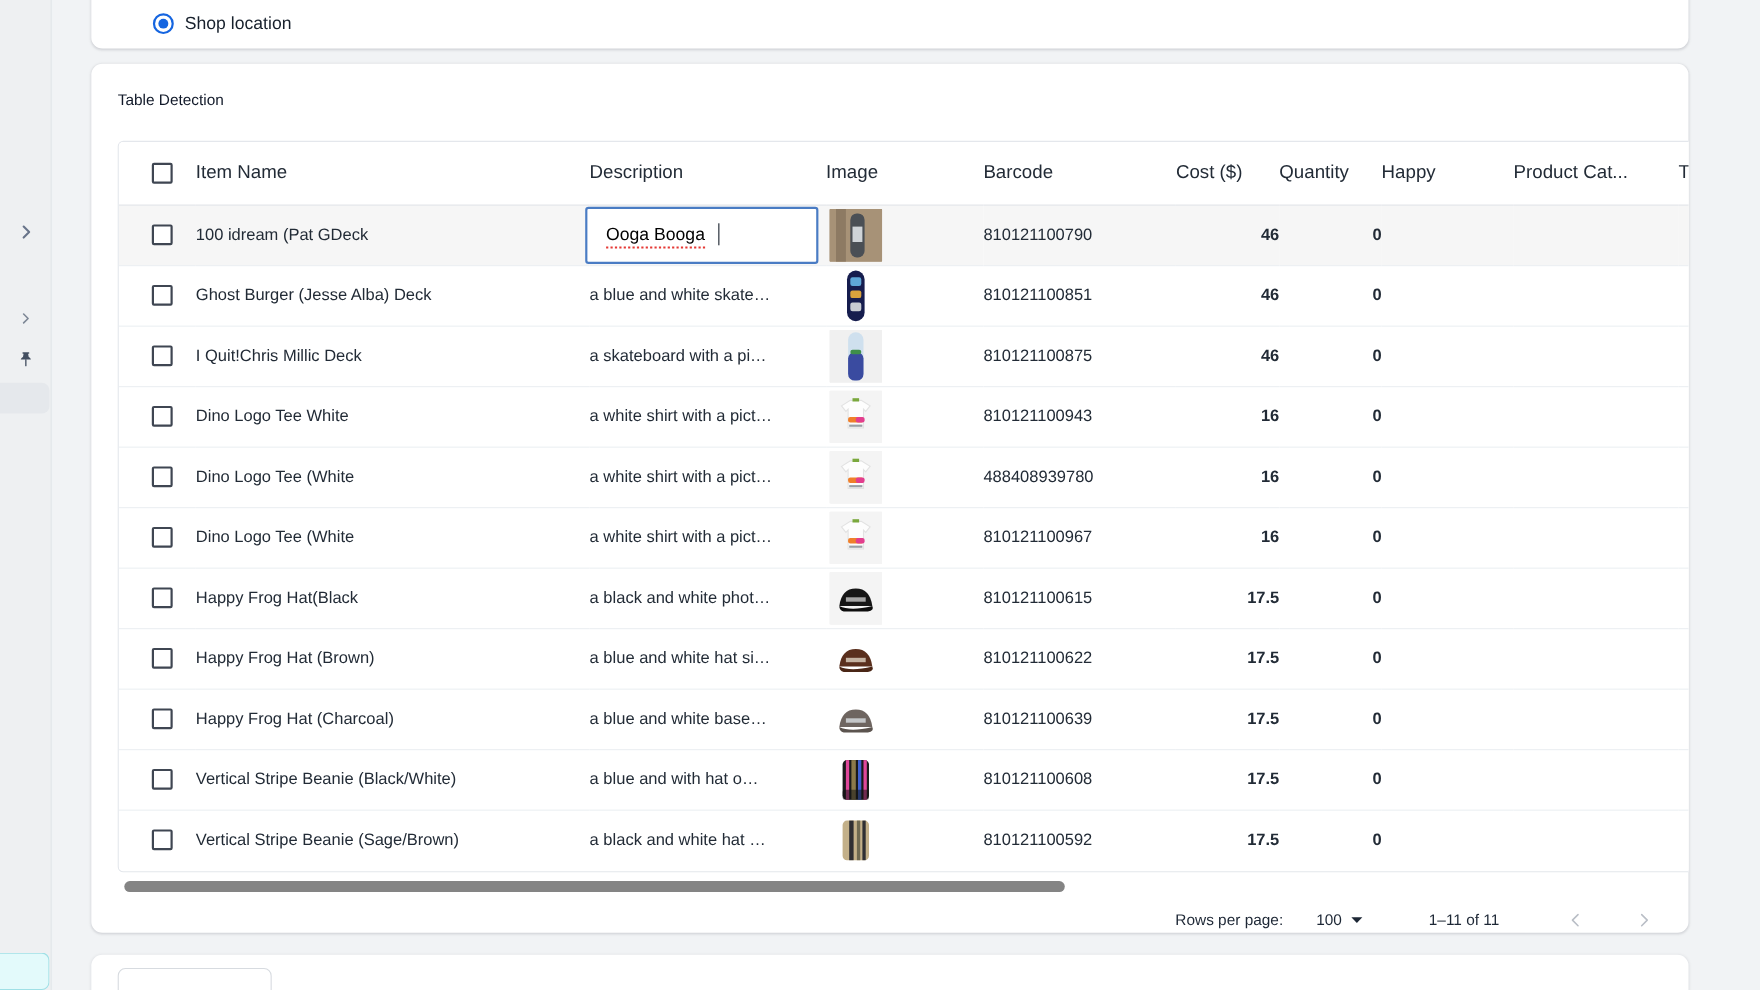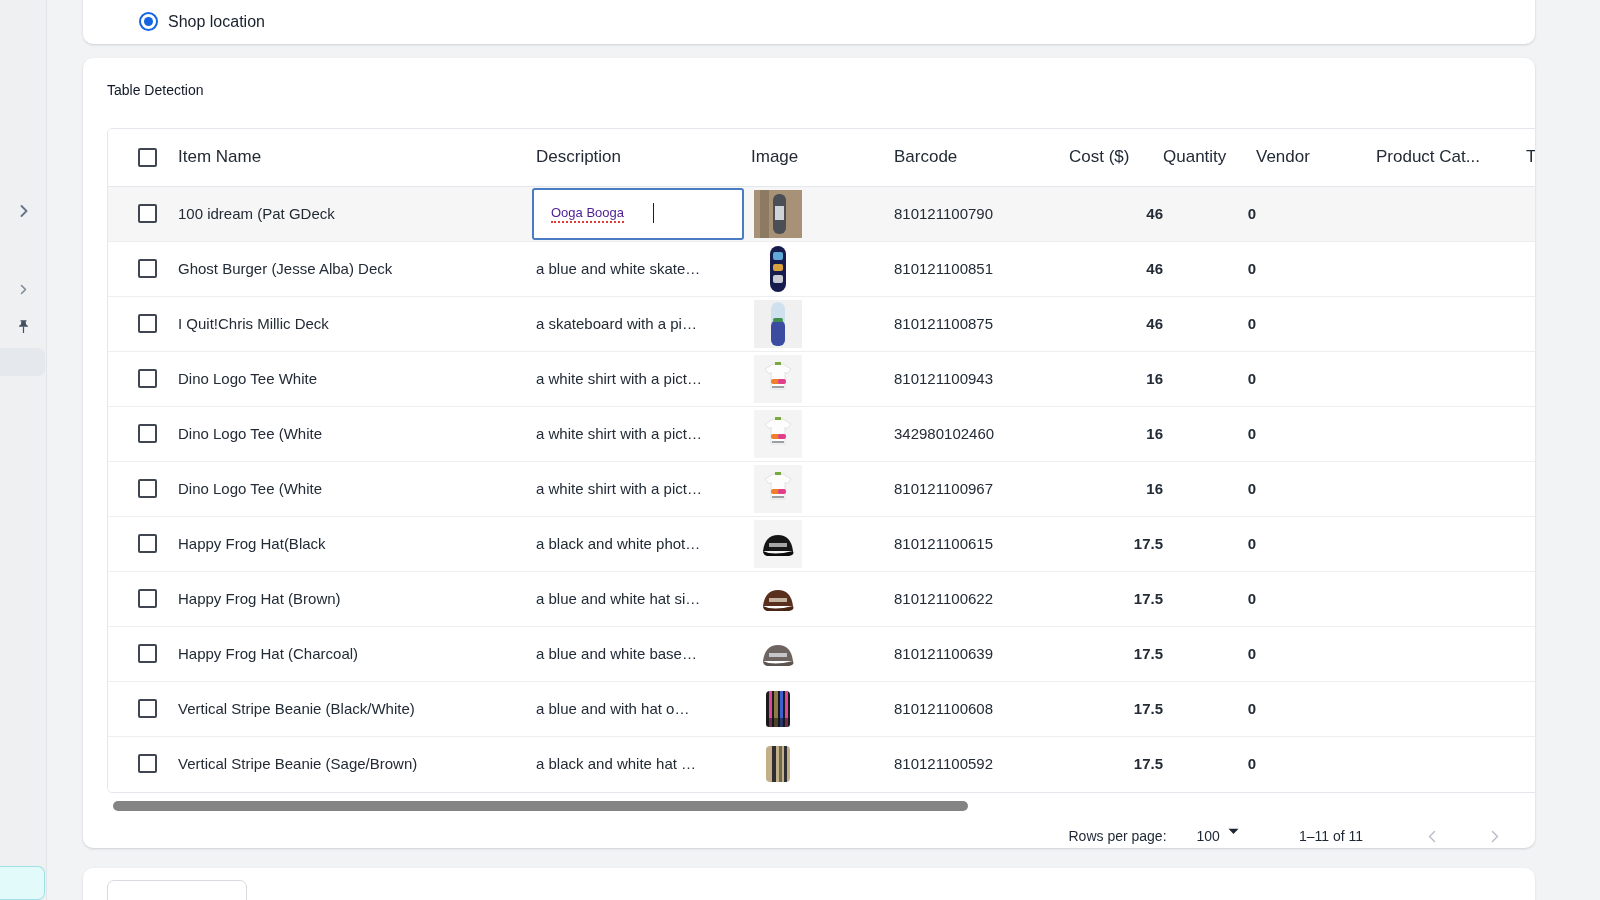--- a/index.html
+++ b/index.html
@@ -153,21 +153,21 @@
     border: 2px solid #4a7cc4;
     border-radius: 3px;
     font-family: "Liberation Sans", sans-serif;
     font-size: 15px; color: #17202c;
     padding: 0 14px;
     outline: none;
   }
   .edit-wrap { position: relative; }
   .edit-text {
     position: absolute; left: 15px; top: 17px;
-    font-size: 13px; color: #4c1d95;
+    font-size: 16px; color: #000000;
     pointer-events: none;
     border-bottom: 2px dotted #e53935;
     padding-bottom: 1px;
   }
   .caret {
     position: absolute; left: 117px; top: 15px;
     width: 1px; height: 20px; background: #17202c;
   }
 
   
@@ -184,21 +184,21 @@
     background: #848484; border-radius: 6px;
   }
 
   
   .pager {
     position: absolute; right: 24px; top: 760px;
     display: flex; align-items: center; gap: 16px;
     height: 36px; font-size: 14px; color: #1d2735;
   }
   .pg-label { margin-right: 14px; }
-  .pg-select { display: flex; gap: 8px; margin-right: 44px; cursor: pointer; }
+  .pg-select { display: flex; align-items: center; gap: 8px; margin-right: 44px; cursor: pointer; }
   .pg-range { margin-right: 36px; text-align: center; }
   .pg-btn {
     width: 34px; height: 34px;
     display: flex; align-items: center; justify-content: center;
     color: #b9bec6; cursor: default;
   }
   .pg-btn.spaced { margin-left: 12px; }
 
   
   .card-next {
@@ -276,21 +276,21 @@
             <tr>
               <th>
                 <div class="cbx"></div>
               </th>
               <th class="th-pad">Item Name</th>
               <th class="th-pad">Description</th>
               <th class="th-pad">Image</th>
               <th class="th-pad">Barcode</th>
               <th class="num-right">Cost ($)</th>
               <th class="num-right">Quantity</th>
-              <th class="th-pad">Vendor</th>
+              <th class="th-pad">Happy</th>
               <th class="th-pad">Product Cat...</th>
               <th class="th-pad">T</th>
             </tr>
           </thead>
           <tbody id="tbody">
               <tr class="row-active">
                 <td>
                   <div class="cbx"></div>
                 </td>
                 <td class="td-pad">100 idream (Pat GDeck</td>
@@ -379,21 +379,21 @@
                 <td class="desc-cell">a white shirt with a pict…</td>
                 <td><span><svg class="thumb" viewBox="0 0 48 48">
                       <rect width="48" height="48" fill="#f4f4f4"></rect>
                       <rect width="48" height="48" fill="#f4f4f4"></rect>
                       <path d="M11 14 L19 9 h10 l8 5 -4 5 -2 -2 v17 H17 V17 l-2 2 z" fill="#fdfdfd" stroke="#e2e2e2"></path>
                       <rect x="21" y="7" width="6" height="3" fill="#7aa83d"></rect>
                       <rect x="17" y="24" width="14" height="5" rx="2" fill="#ef7f2a"></rect>
                       <rect x="24" y="24" width="8" height="5" rx="2" fill="#e23e8e"></rect>
                       <rect x="18" y="31" width="12" height="2" fill="#9aa0a6"></rect>
                     </svg></span></td>
-                <td class="td-pad">342980102460</td>
+                <td class="td-pad">488408939780</td>
                 <td class="num-right">16</td>
                 <td class="num-right">0</td>
                 <td class="td-pad"></td>
                 <td class="td-pad"></td>
                 <td></td>
               </tr>
               <tr>
                 <td>
                   <div class="cbx"></div>
                 </td>

